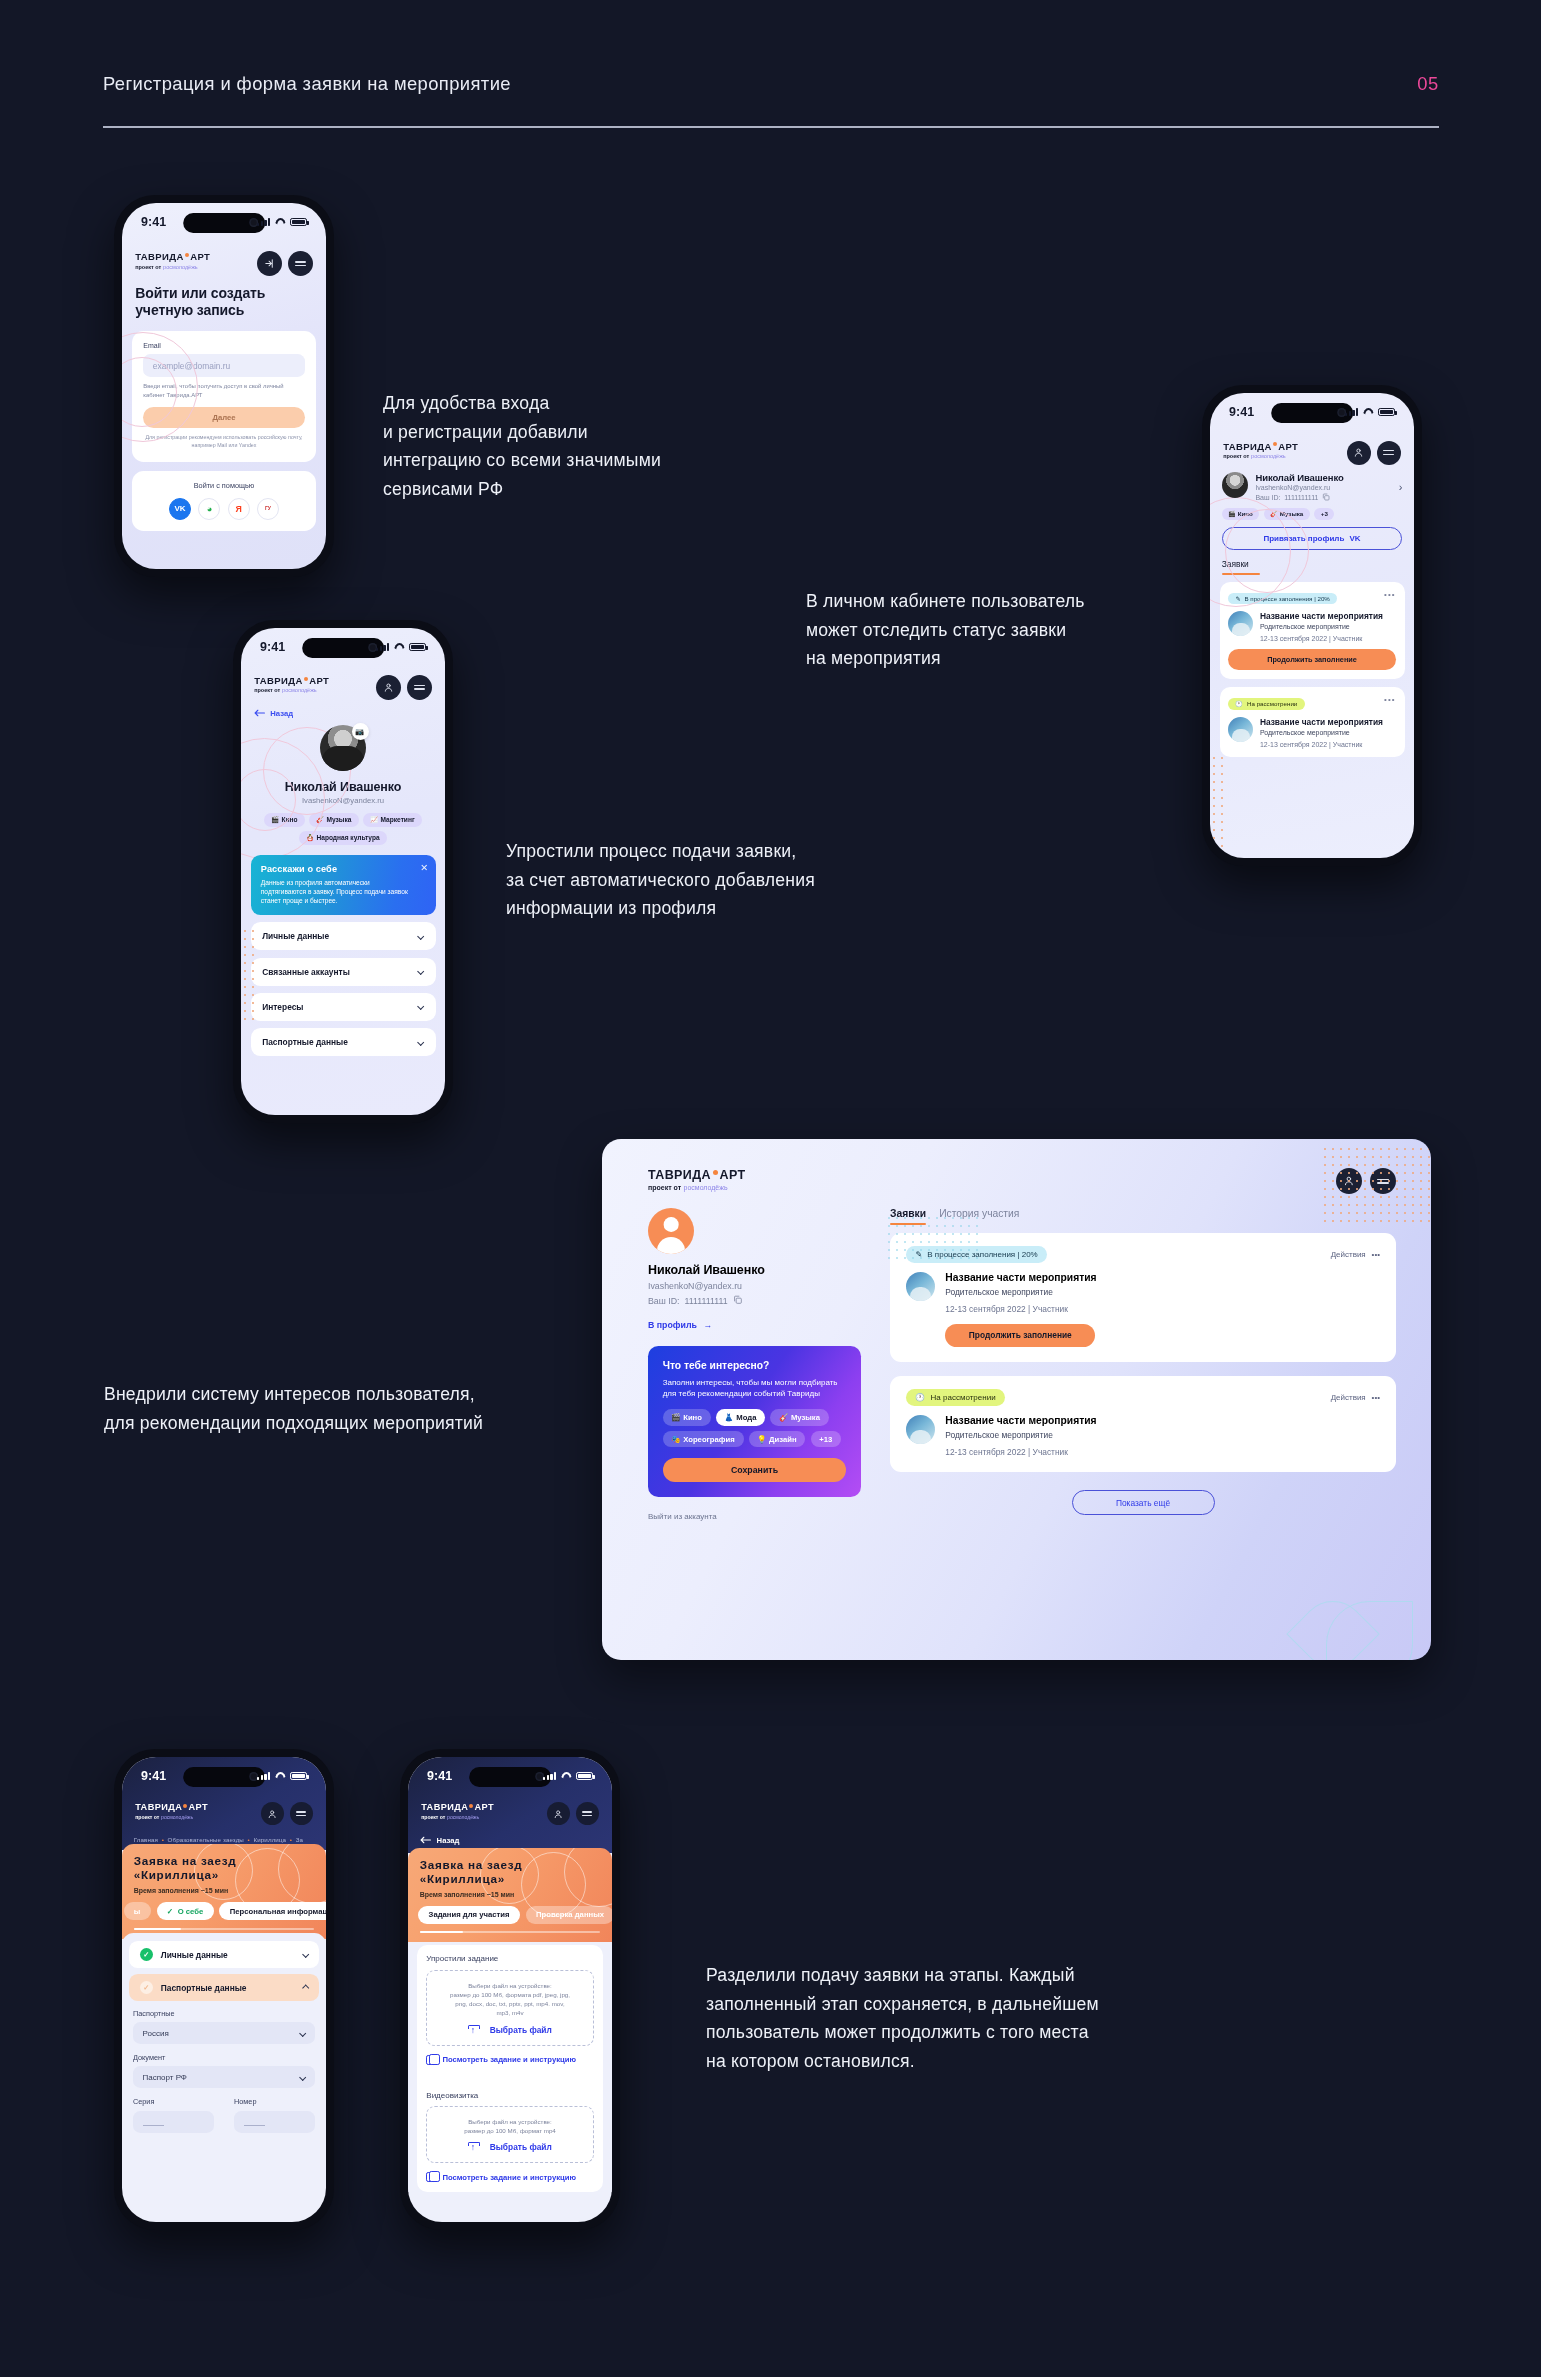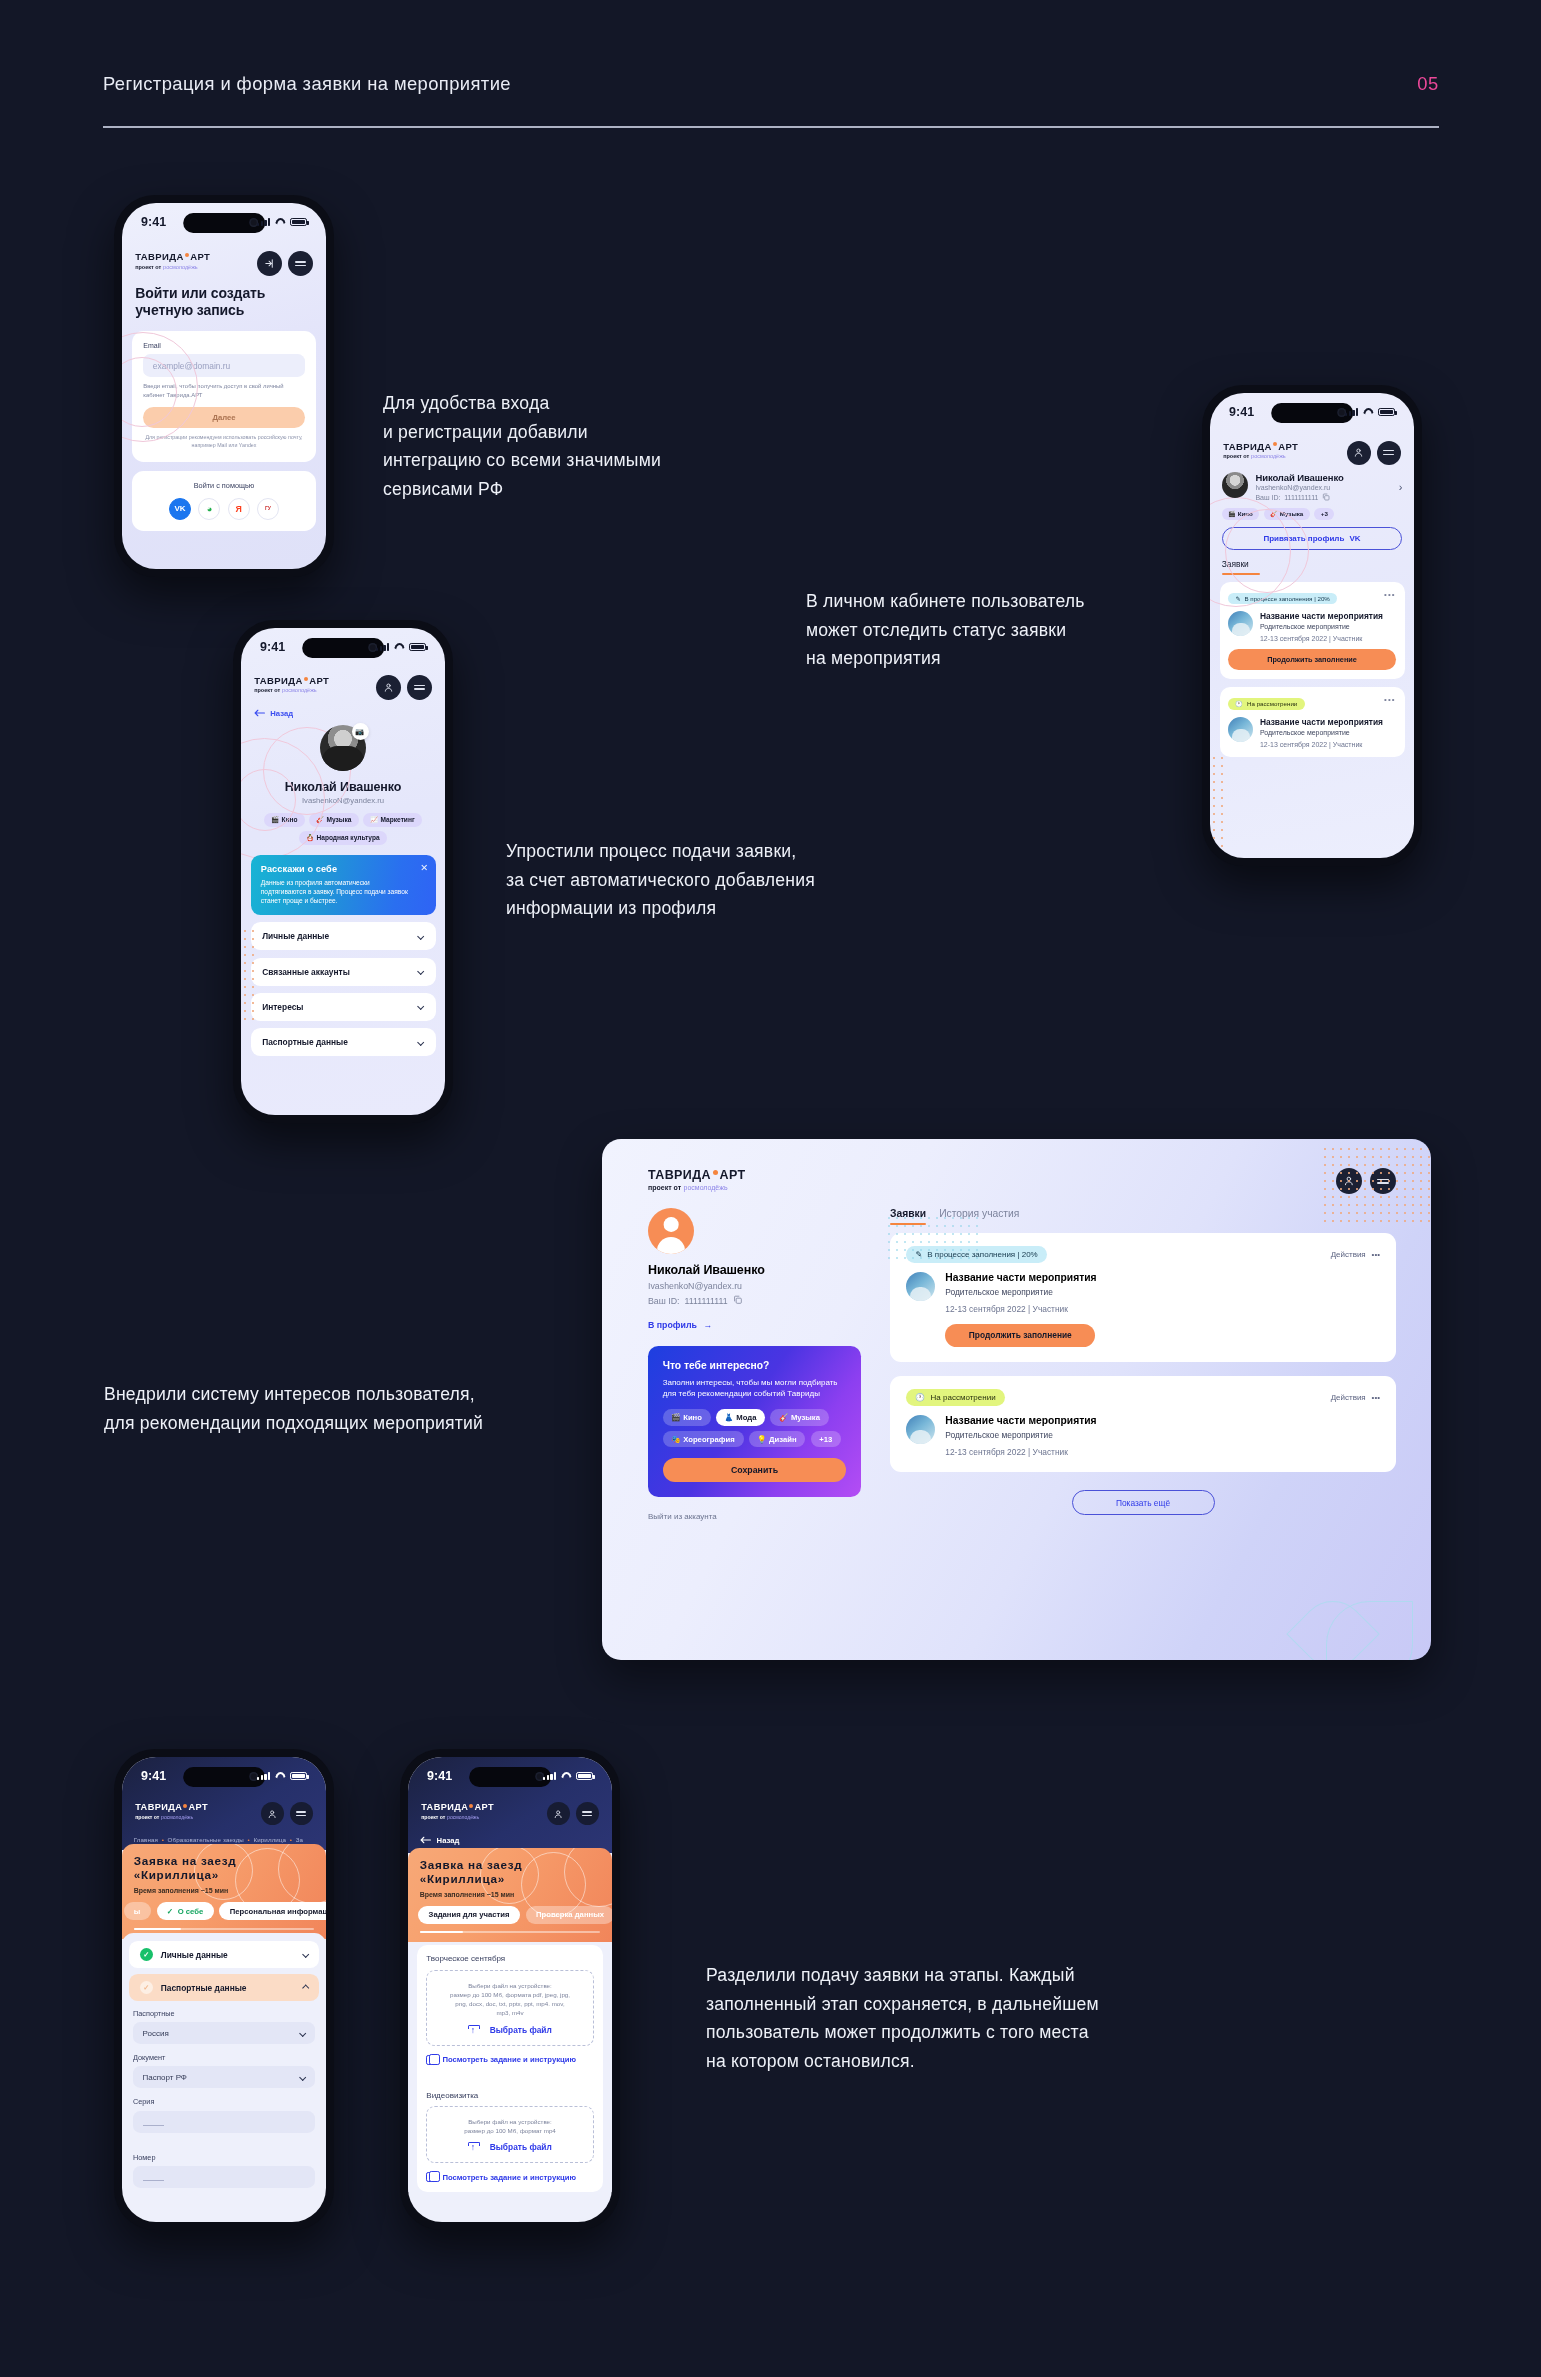--- a/index.html
+++ b/index.html
@@ -225,21 +225,21 @@
                  padding:0 10.3px; font-size:8.4px; font-weight:600; margin-bottom:6.6px; }
   #phone4 .sec.open { background:#fbdcc6; }
   #phone4 .tick { width:13.2px;height:13.2px;border-radius:50%;background:#18c06a;display:flex;align-items:center;justify-content:center;
                   color:#fff; font-size:7.3px; font-weight:800; }
   #phone4 .tick.pale { background:#fdefe4; color:#f1b88e; }
   #phone4 .sec .chev { margin-left:auto; }
   #phone4 .fgrp { padding:1.5px 3.7px 0 3.7px; }
   #phone4 .flab { font-size:7.3px; color:#3a4160; margin-bottom:4.4px; }
   #phone4 .fsel { height:22px; border-radius:7.3px; background:#e3e6f6; display:flex; align-items:center;
                   justify-content:space-between; padding:0 9.5px; font-size:8px; color:#343b57; margin-bottom:8.8px; }
-  #phone4 .two { display:flex; gap:20px;flex-direction:column; }
+  #phone4 .two { display:flex; gap:20px; }
   #phone4 .two > div { flex:1; }
   #phone4 .fblank { height:22px; border-radius:7.3px; background:#e3e6f6; position:relative; }
   #phone4 .fblank::after{content:"";position:absolute;left:10.3px;bottom:6.6px;width:20.6px;height:1.1px;background:#aab0cc}
 
   
   #phone5 { left:400px; top:1749px; width:220px; height:481px; }
   #phone5 .phone-screen { background:#eef0fb; color:#14182b; }
   #phone5 .dark-top { background:linear-gradient(145deg,#1b2140 0%,#26306a 60%,#2c3574 100%); padding-bottom:8.8px; }
   #phone5 .p-head { display:flex; align-items:flex-start; justify-content:space-between; padding:7.3px 13.2px 0 13.2px; }
   #phone5 .brand .b1 { font-size:9.2px; } #phone5 .brand .b2 { font-size:5.1px; }
@@ -856,21 +856,21 @@
         <span class="step cur">Задания для участия</span>
         <span class="step gh">Проверка данных</span>
       </div>
       <div class="sbar">
           <i style="width:24%"></i>
         </div>
     </div>
 
     <div class="tsheet">
       <div class="tcard">
-        <div class="tlab">Творческое сентября</div>
+        <div class="tlab">Упростили задание</div>
         <div class="drop">
           <p style="white-space:pre-line;">Выбери файл на устройстве:
 размер до 100 Мб, формата pdf, jpeg,  jpg,
 png,  docx, doc, txt, pptx, ppt, mp4. mov,
 mp3, m4v</p>
           <div class="pickfile">
             <span class="up-ico"></span>
             <span>Выбрать файл</span>
           </div>
         </div>

